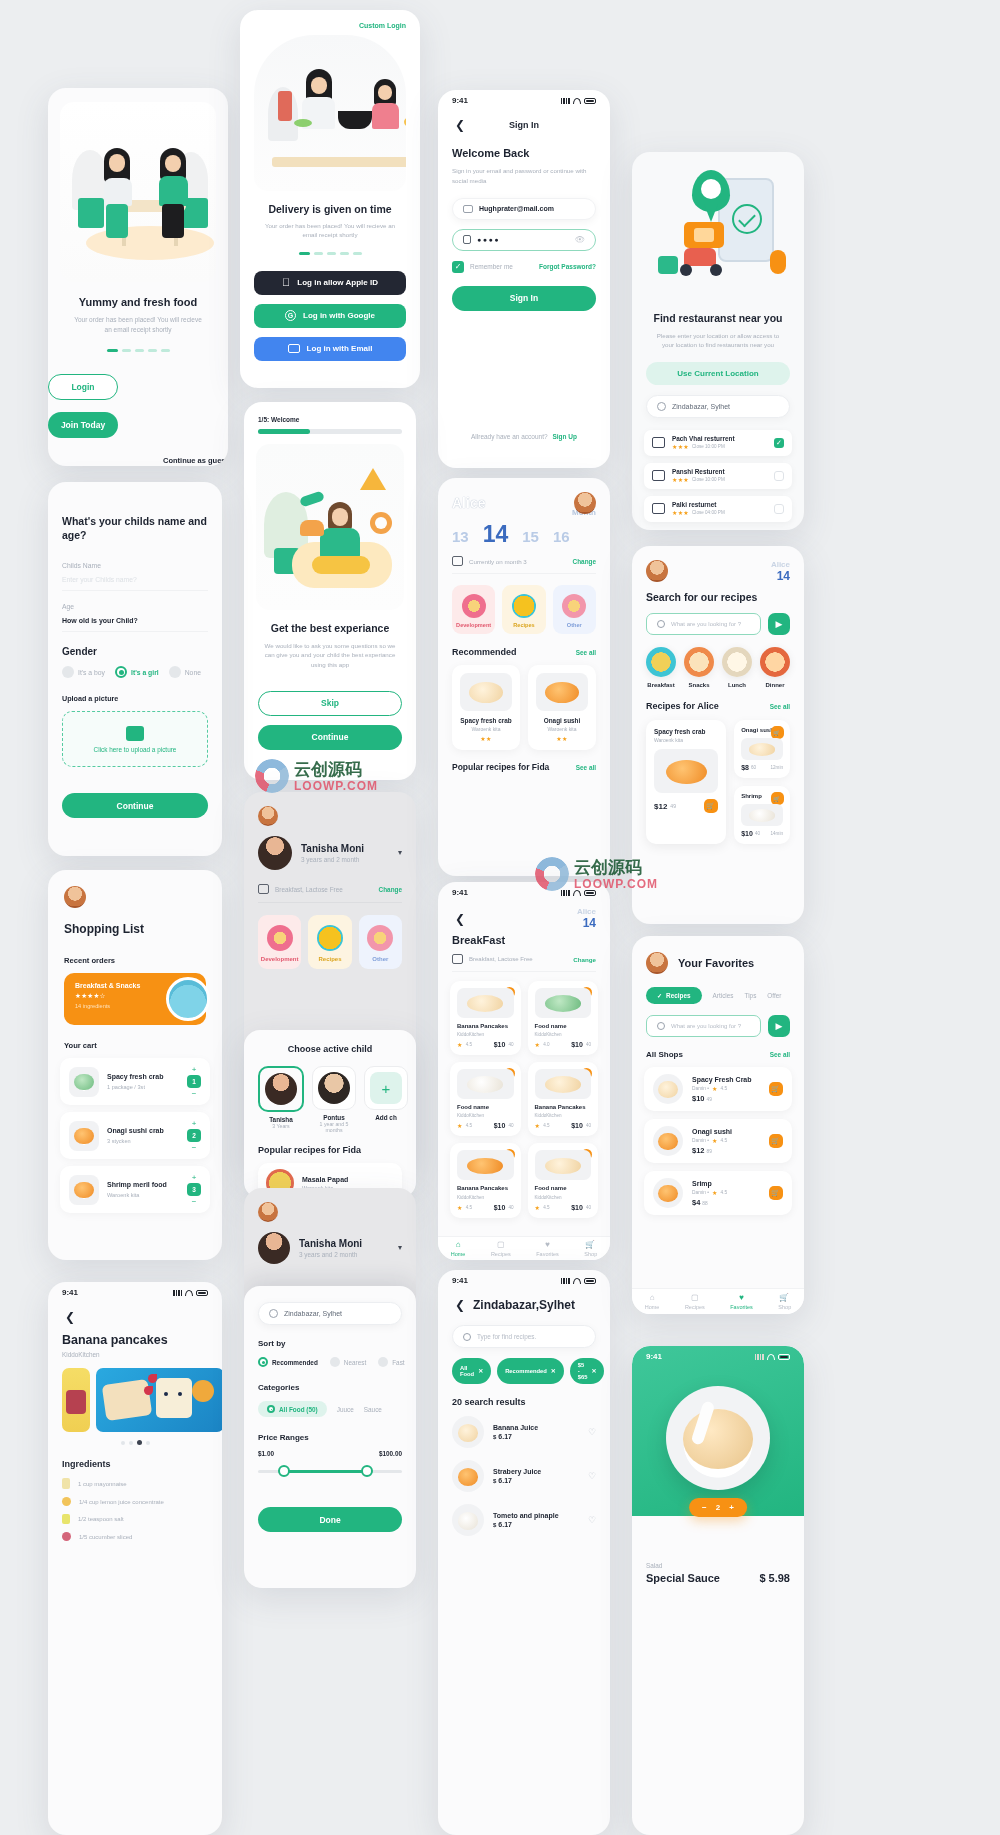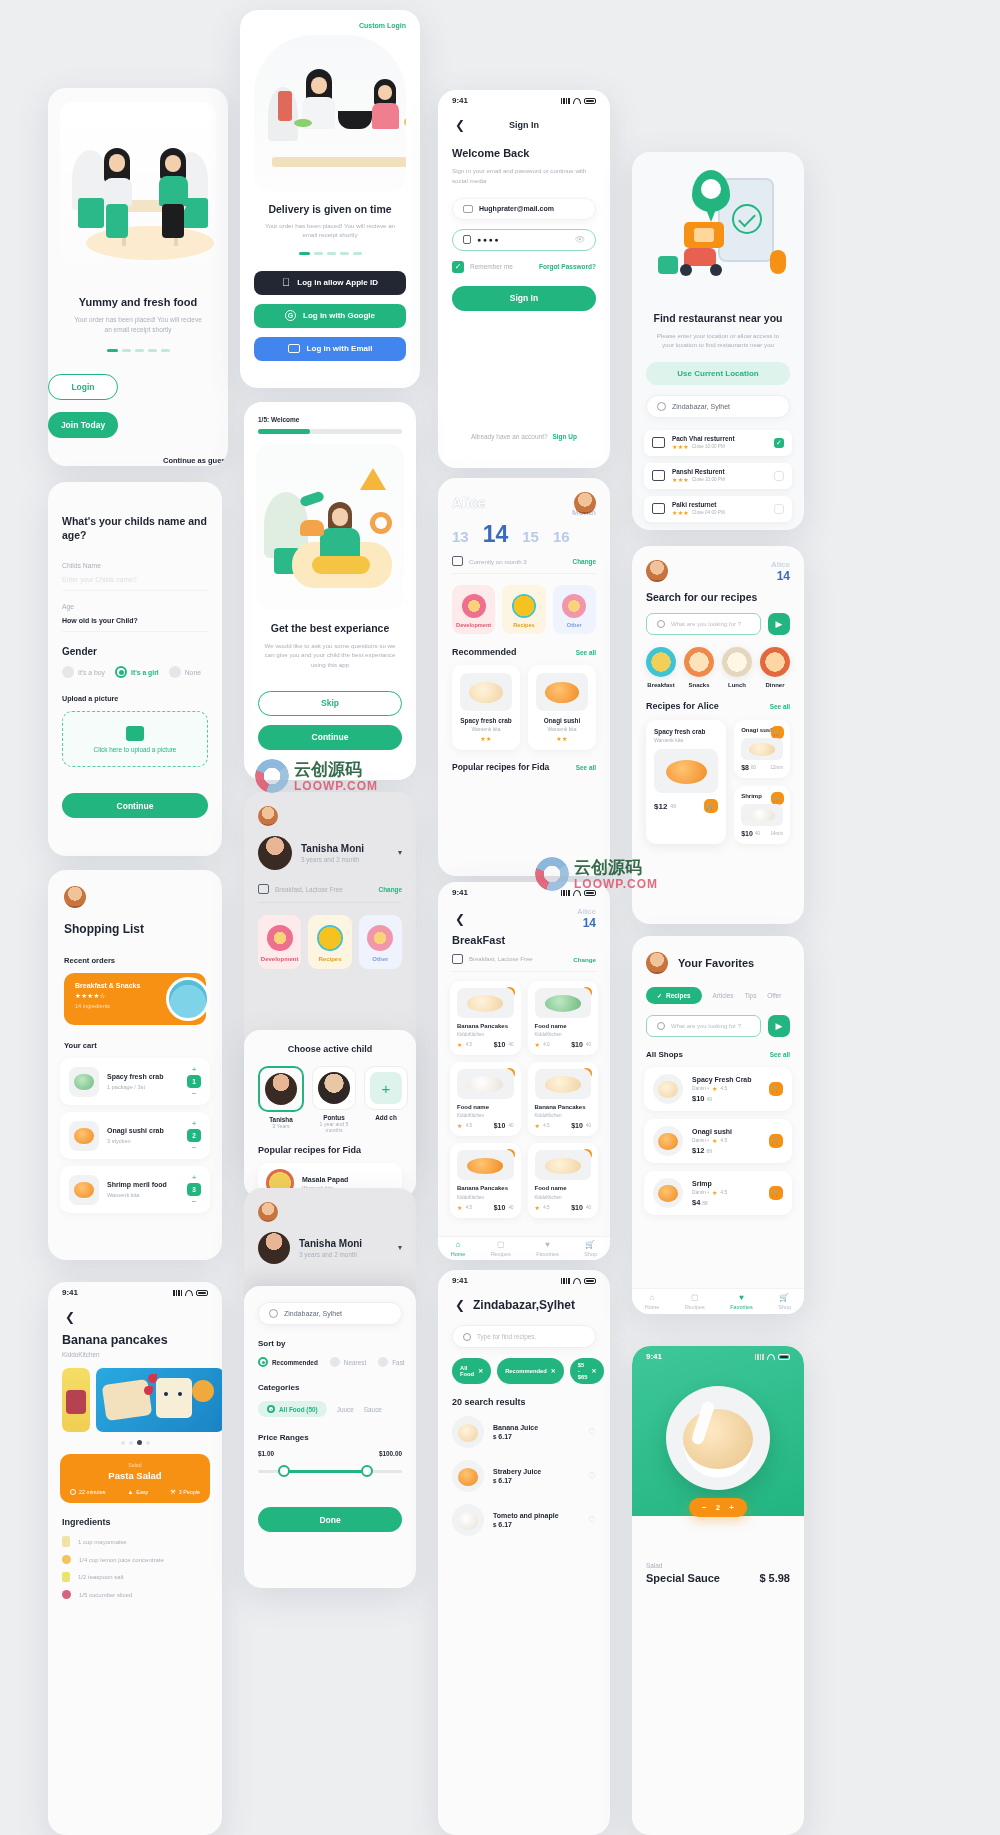--- a/index.html
+++ b/index.html
@@ -434,38 +434,20 @@
         <div style="position:absolute;left:48px;top:18px;width:9px;height:9px;border-radius:50% 0 50% 50%;background:#d3354b;"></div>
       </div>
     </div>
     <div class="dots" style="margin-top:8px;">
       <i style="width:4px;height:4px;border-radius:50%;background:#e2e6ea;"></i>
       <i style="width:4px;height:4px;border-radius:50%;background:#e2e6ea;"></i>
       <i style="width:5px;height:5px;border-radius:50%;background:#3d4350;"></i>
       <i style="width:4px;height:4px;border-radius:50%;background:#e2e6ea;"></i>
     </div>
 
-    <div style="margin:9px 12px 0; border-radius:10px; background:#f79113; padding:8px 10px; text-align:center;">
-      <div style="font-size:5.2px; color:#ffd9a8;">Salad</div>
-      <div style="font-size:9.5px; font-weight:bold; color:#fff; margin-top:2px;">Pasta Salad</div>
-      <div style="display:flex; justify-content:space-between; margin-top:8px; font-size:5.4px; color:#fff;">
-        <span style="display:flex;align-items:center;gap:3px;">
-          <span class="glyph" style="width:6px;height:6px;border:1px solid #fff;border-radius:50%;"></span>
-          <span>22 minutes</span>
-        </span>
-        <span style="display:flex;align-items:center;gap:3px;">
-          <span class="glyph" style="font-size:6px;">▲</span>
-          <span>Easy</span>
-        </span>
-        <span style="display:flex;align-items:center;gap:3px;">
-          <span class="glyph" style="font-size:6px;">⚒</span>
-          <span>3 People</span>
-        </span>
-      </div>
-    </div>
 
     <div class="ttl" style="font-size:9px; margin:14px 14px 0;">Ingredients</div>
     <div style="margin:9px 14px 0; display:flex; flex-direction:column; gap:8px;">
       <div style="display:flex; align-items:center; gap:8px;">
         <span style="width:8px;height:11px;border-radius:2px;background:#f0e3a8;"></span>
         <span class="sub" style="font-size:6px;">1 cup mayonnaise</span>
       </div>
       <div style="display:flex; align-items:center; gap:8px;">
         <span style="width:9px;height:9px;border-radius:50%;background:#f2c45a;"></span>
         <span class="sub" style="font-size:6px;">1/4 cup lemon juice concentrate</span>

